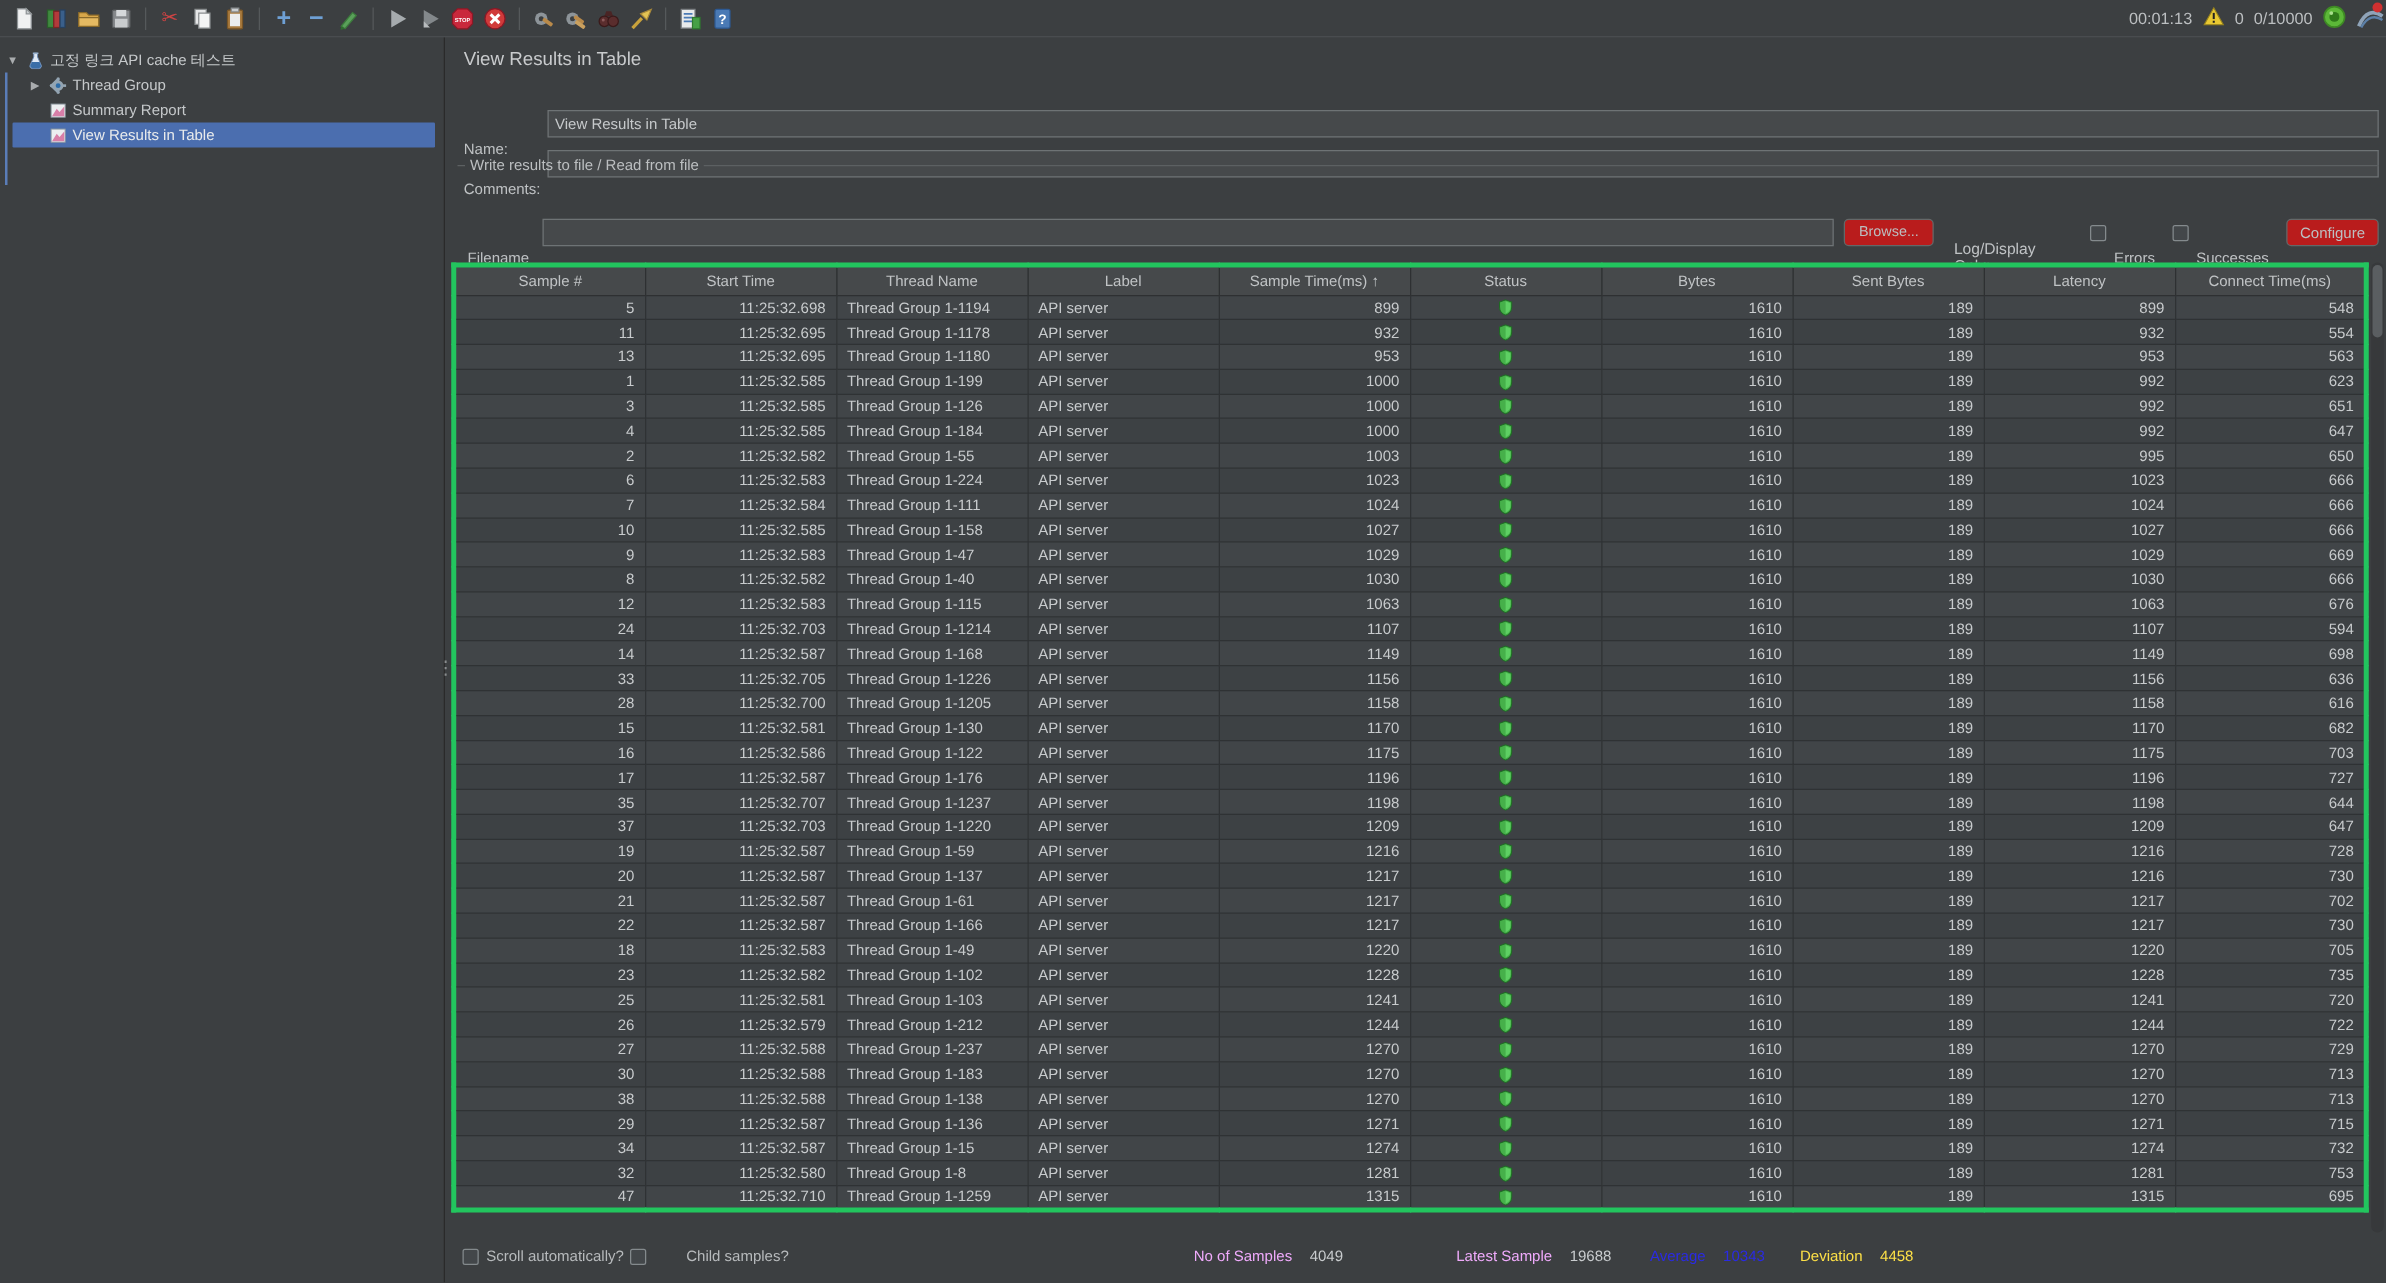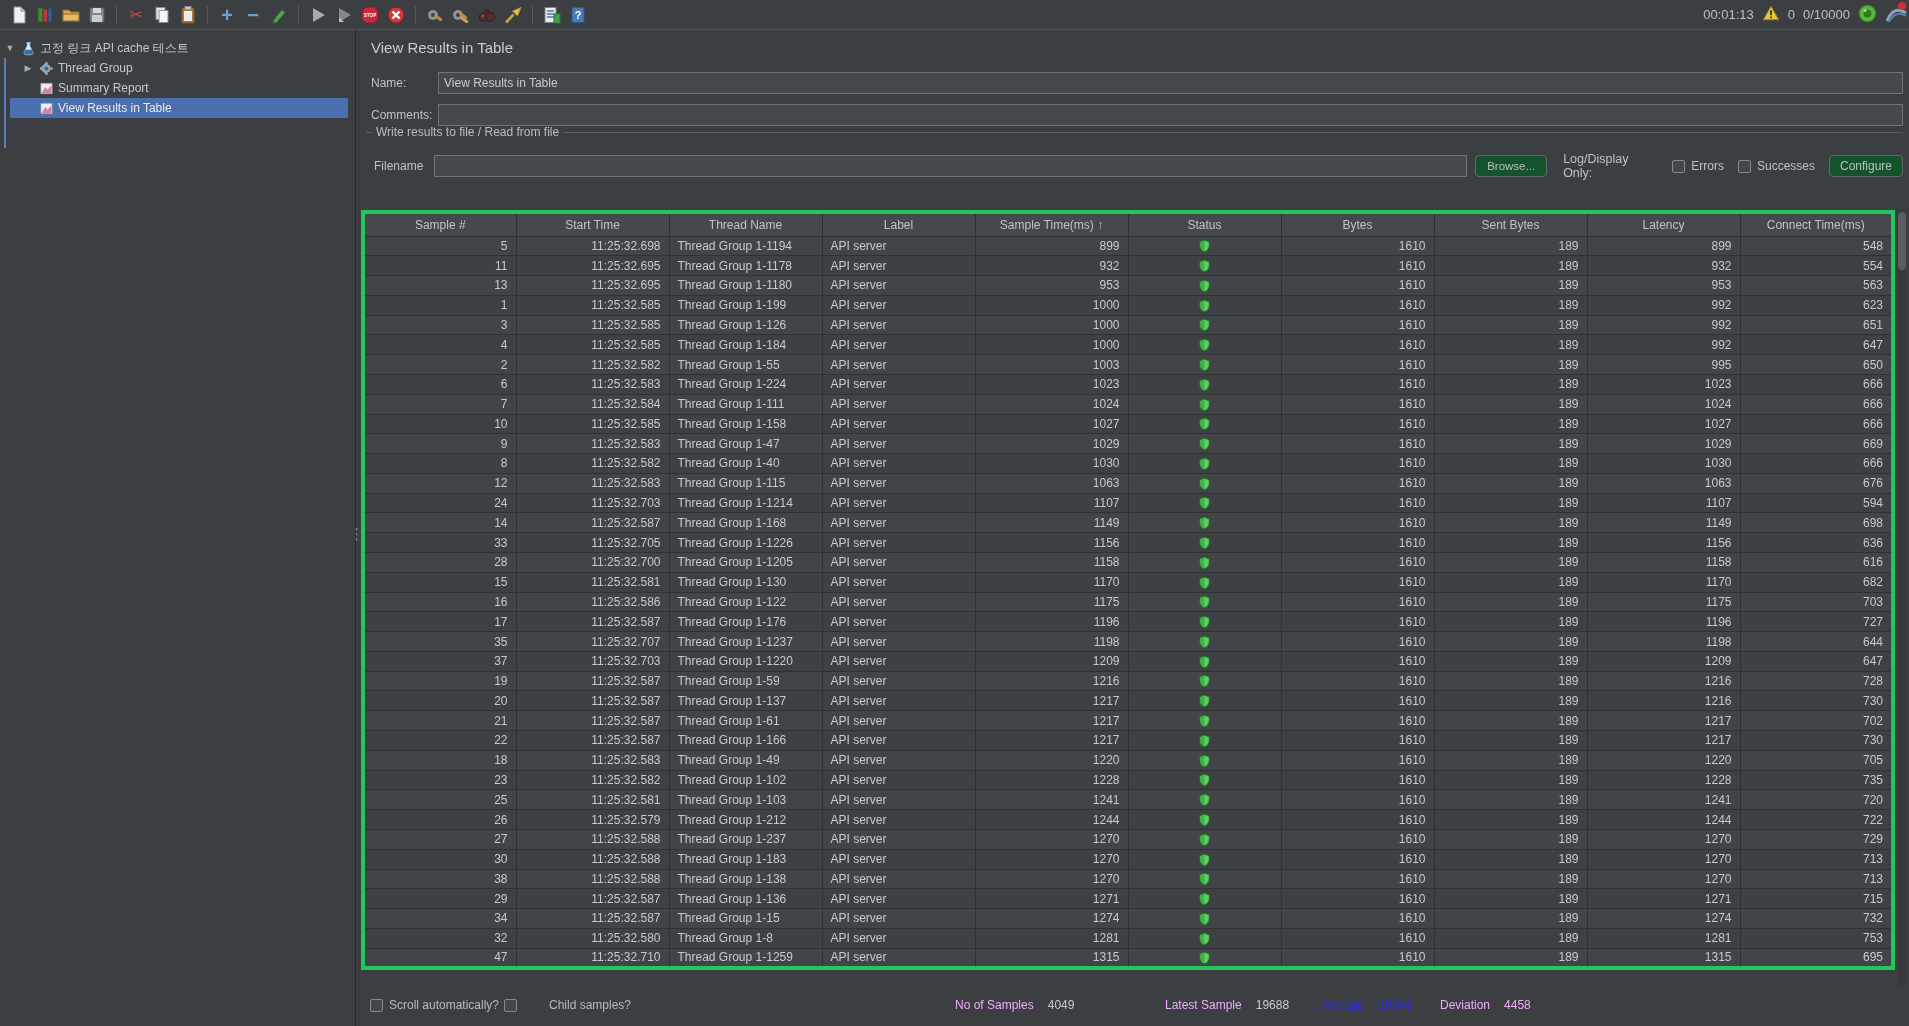--- a/index.html
+++ b/index.html
@@ -38,24 +38,24 @@
   .tree-row .ticon { width:18px; height:16px; display:inline-flex; align-items:center; justify-content:center; margin:0 3px; }
   .tree-row .ticon svg { width:15px; height:15px; }
   .tree-row.selected::before { content:""; position:absolute; left:10px; right:7px; top:0; bottom:0; background:#4b6eaf; border-radius:1px; }
   .tree-row.selected > * { position:relative; }
   .tree-row.selected { color:#e9ebec; }
   .ind-0 { padding-left:4px; } .ind-1 { padding-left:22px; }
 
   
   .page-title { position:absolute; left:15px; top:9px; font-size:15px; color:#c9cbcd; font-weight:400; }
   .frow { position:absolute; display:flex; align-items:center; }
-  .flabel { color:#bfc2c4; font-size:12px; }
+  .flabel { color:#bfc2c4; font-size:12px;margin-top:40px; }
   input.text { height:22px; background:#46494b; border:1px solid #6e7375; color:#c6c9cb;
                font-family:"Liberation Sans",sans-serif; font-size:12px; padding:0 5px; outline:none; }
-  .btn { height:22px; background:#14532d; border:1px solid #646869; border-radius:4px;
+  .btn { height:22px; background:#b91c1c; border:1px solid #646869; border-radius:4px;
          color:#bcbfc1; font-size:11.5px; padding:0 12px; display:inline-flex; align-items:center; justify-content:center; }
   .cb { width:13px; height:13px; background:#43474a; border:1px solid #848a8d; border-radius:2px; display:inline-block; flex:none; }
   .group-title-row { position:absolute; left:10px; right:6px; top:95px; display:flex; align-items:center; }
   .group-title-row .tick { width:6px; height:1px; background:#5c6062; }
   .group-title-row .legend { padding:0 4px; color:#bcbfc1; font-size:12px; }
   .group-title-row .rule { flex:1; height:1px; background:#5c6062; }
 
   
   .table-wrap { position:absolute; left:5px; top:180px; }
   table.results { border-collapse:collapse; table-layout:fixed; width:1534px; background:#404447;
@@ -70,21 +70,21 @@
   .shield { display:inline-flex; vertical-align:middle; }
   .shield svg { width:13px; height:14px; }
   .vscroll { position:absolute; left:1541px; top:180px; width:10px; height:776px; background:#37393b; border-radius:5px; }
   .vscroll .thumb { position:absolute; left:1px; top:2px; width:8px; height:58px; background:#5a5e61; border-radius:4px; }
 
   
   .tfooter { position:absolute; left:0; right:0; bottom:0; height:40px; }
   .tfooter .pair { position:absolute; top:12px; display:flex; align-items:center; gap:6px; color:#b7babc; }
   .stat-label { color:#f0abfc; } .stat-val { color:#c9ccce; }
   .avg .stat-label, .avg .stat-val { color:#2a2ae4; }
-  .dev .stat-label, .dev .stat-val { color:#f0abfc; }
+  .dev .stat-label, .dev .stat-val { color:#fde047; }
 </style>
 </head>
 <body>
 
 <div class="app">
 
   <div class="toolbar">
     <span class="tbi">
         <svg viewBox="0 0 20 20">
           <path d="M5 2h7l4 4v12H5z" fill="#f0f1f2" stroke="#8f9497" stroke-width="1"></path>

